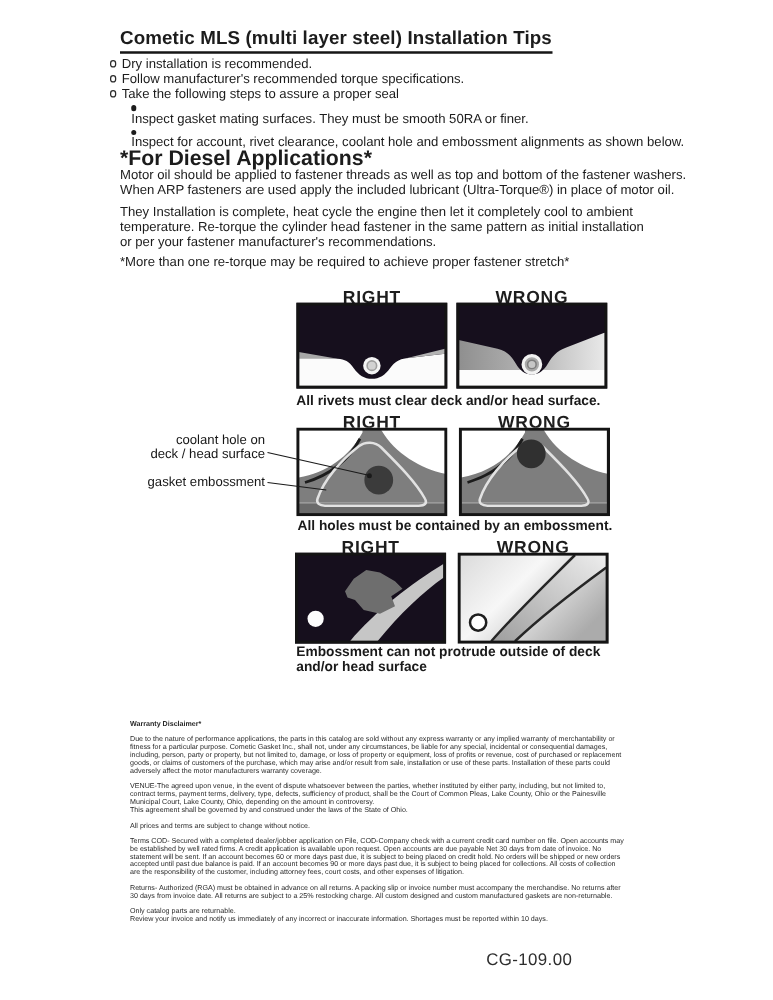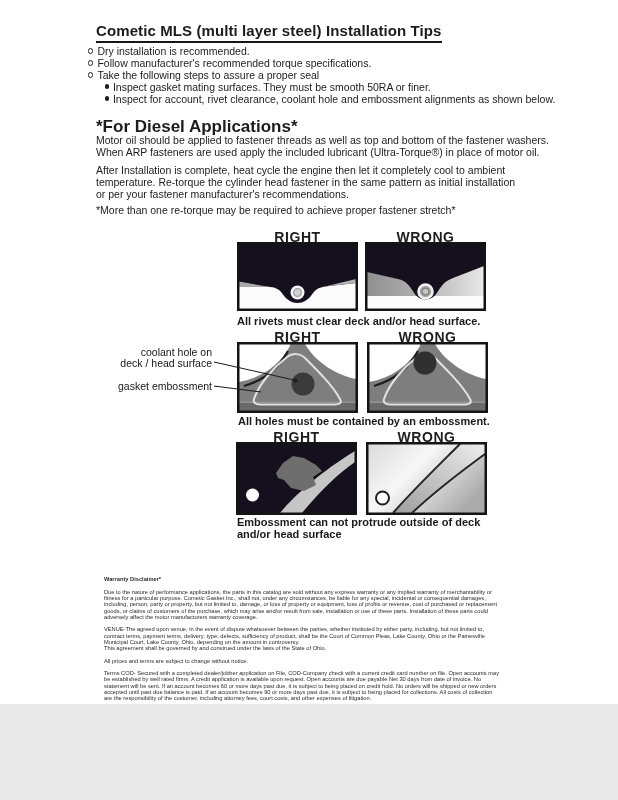--- a/index.html
+++ b/index.html
@@ -1,31 +1,31 @@
 <!DOCTYPE html>
 <html><head>
 <meta charset="utf-8">
 <style>
   html,body{margin:0;padding:0;background:#e9e9e9;}
   .page{
-    position:relative;width:618px;height:704px;background:#ffffff;
+    position:relative;width:618px;height:800px;background:#ffffff;
     font-family:"Liberation Sans",sans-serif;color:#1c1c1c;overflow:hidden;
     margin:0 auto;
     text-decoration:underline;
   }
   .abs{position:absolute;}
   .title{
     font-size:15px;font-weight:bold;letter-spacing:.1px;line-height:15px;
     border-bottom:2px solid #161616;padding-bottom:3px;white-space:nowrap;
   }
   .tips{font-size:10.5px;line-height:12px;}
   .brow{display:flex;align-items:flex-start;white-space:nowrap;}
   .ring{flex:0 0 auto;width:3.4px;height:3.4px;border:1.1px solid #2a2a2a;border-radius:50%;margin:3.2px 4px 0 0;}
   .dot{flex:0 0 auto;width:4.4px;height:4.4px;background:#1c1c1c;border-radius:50%;margin:3.2px 3.5px 0 0;}
-  .sub{margin-left:17px;}
+  .sub{margin-left:17px;flex-direction:column;}
   .h2{font-size:17px;font-weight:bold;white-space:nowrap;}
   .bodyline{font-size:10.5px;line-height:12px;white-space:nowrap;}
   .dlabel{font-size:14px;font-weight:bold;letter-spacing:.6px;width:121px;text-align:center;color:#1d1d1d;}
   .caption{font-size:11px;font-weight:bold;white-space:nowrap;color:#1a1a1a;}
   .sidelabel{font-size:10.5px;line-height:11px;text-align:right;color:#161616;white-space:nowrap;}
   .disc{transform:scale(.5);transform-origin:0 0;width:840px;font-size:11.4px;line-height:12.5px;color:#2a2a2a;}
   .disc .hd{font-weight:bold;margin:0 0 12.5px 0;}
   .disc .blk{margin:0 0 12.5px 0;}
   .disc div{white-space:nowrap;}
   .pagenum{font-size:13.5px;color:#2d2d2d;letter-spacing:.3px;}
@@ -60,21 +60,21 @@
       <span>Inspect for account, rivet clearance, coolant hole and embossment alignments as shown below.</span>
     </div>
   </div>
 
   <div class="abs h2" style="left:96px;top:117px;">*For Diesel Applications*</div>
   <div class="abs" style="left:96px;top:134px;">
     <div class="bodyline">Motor oil should be applied to fastener threads as well as top and bottom of the fastener washers.</div>
     <div class="bodyline">When ARP fasteners are used apply the included lubricant (Ultra-Torque®) in place of motor oil.</div>
   </div>
   <div class="abs" style="left:96px;top:164px;">
-    <div class="bodyline">After Installation is complete, heat cycle the engine then let it completely cool to ambient</div>
+    <div class="bodyline">They Installation is complete, heat cycle the engine then let it completely cool to ambient</div>
     <div class="bodyline">temperature. Re-torque the cylinder head fastener in the same pattern as initial installation</div>
     <div class="bodyline">or per your fastener manufacturer's recommendations.</div>
   </div>
   <div class="abs bodyline" style="left:96px;top:204px;">*More than one re-torque may be required to achieve proper fastener stretch*</div>
 
   <div class="abs dlabel" style="left:237px;top:229px;">RIGHT</div>
   <div class="abs dlabel" style="left:365px;top:229px;">WRONG</div>
 
   <svg class="abs" style="left:237px;top:242px;" width="121" height="69" viewBox="0 0 121 69">
     <rect x="0" y="0" width="121" height="69" fill="#160f1d"></rect>

